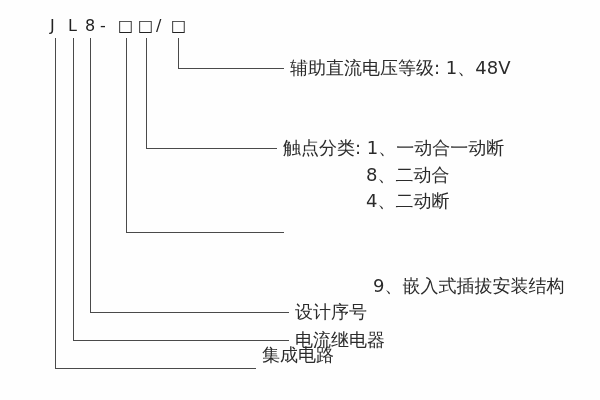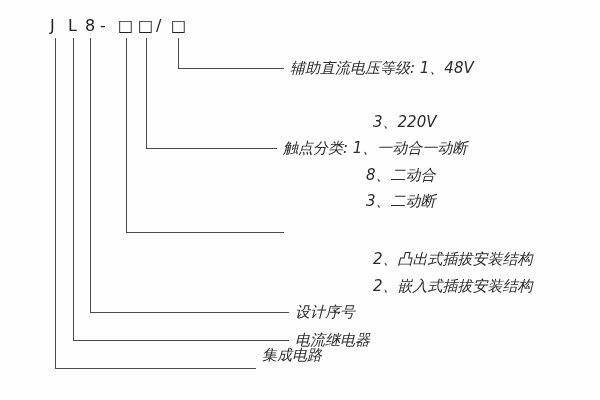--- a/index.html
+++ b/index.html
@@ -14,22 +14,22 @@
   .diagram{position:absolute;left:0;top:0;width:600px;height:400px;}
   .mc{
     position:absolute;top:16px;
     font-size:16px;font-weight:500;letter-spacing:0;
     color:#222;line-height:20px;
   }
   .vline{position:absolute;width:1px;background:#4a4a4a;}
   .hline{position:absolute;height:1px;background:#4a4a4a;}
   .label{
     position:absolute;
-    font-size:15px;line-height:18px;
-    color:#2b2b2b;white-space:nowrap;font-style:italic;
+    font-size:18px;line-height:18px;
+    color:#2b2b2b;white-space:nowrap;
   }
 </style>
 </head>
 <body>
 
 <div class="diagram">
 
   <div>
     <span class="mc" style="left:50px">J</span>
     <span class="mc" style="left:68px">L</span>
@@ -49,26 +49,24 @@
   <div class="vline" style="left:178px; top:38px; height:30px"></div>
 
   <div class="hline" style="left:178px; top:68px;  width:106px"></div>
   <div class="hline" style="left:146px; top:148px; width:131px"></div>
   <div class="hline" style="left:126px; top:232px; width:158px"></div>
   <div class="hline" style="left:90px;  top:312px; width:199px"></div>
   <div class="hline" style="left:73px;  top:340px; width:216px"></div>
   <div class="hline" style="left:55px;  top:368px; width:201px"></div>
 
   <div class="label" style="left:290px; top:59px">辅助直流电压等级: 1、48V</div>
-  <div class="label" style="left:373px; top:113px">3、220V</div>
 
   <div class="label" style="left:283px; top:139px">触点分类: 1、一动合一动断</div>
   <div class="label" style="left:366px; top:166px">8、二动合</div>
-  <div class="label" style="left:366px; top:192px">3、二动断</div>
+  <div class="label" style="left:366px; top:192px">4、二动断</div>
 
-  <div class="label" style="left:373px; top:250px">2、凸出式插拔安装结构</div>
-  <div class="label" style="left:373px; top:277px">2、嵌入式插拔安装结构</div>
+  <div class="label" style="left:373px; top:277px">9、嵌入式插拔安装结构</div>
 
   <div class="label" style="left:295px; top:331px">电流继电器</div>
   <div class="label" style="left:295px; top:303px">设计序号</div>
   <div class="label" style="left:262px; top:346px">集成电路</div>
 
 </div>
 
 </body></html>

